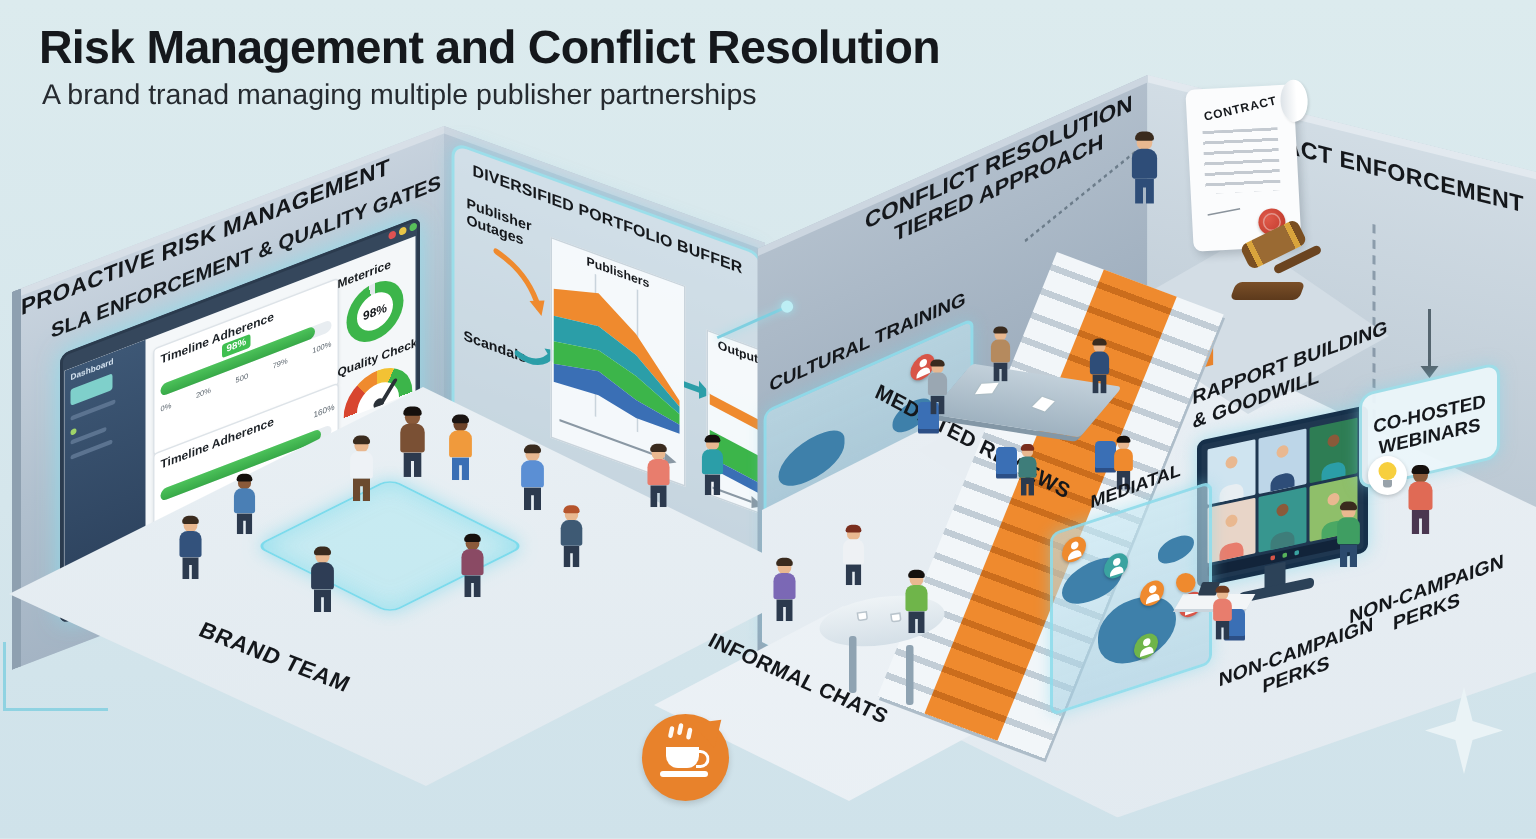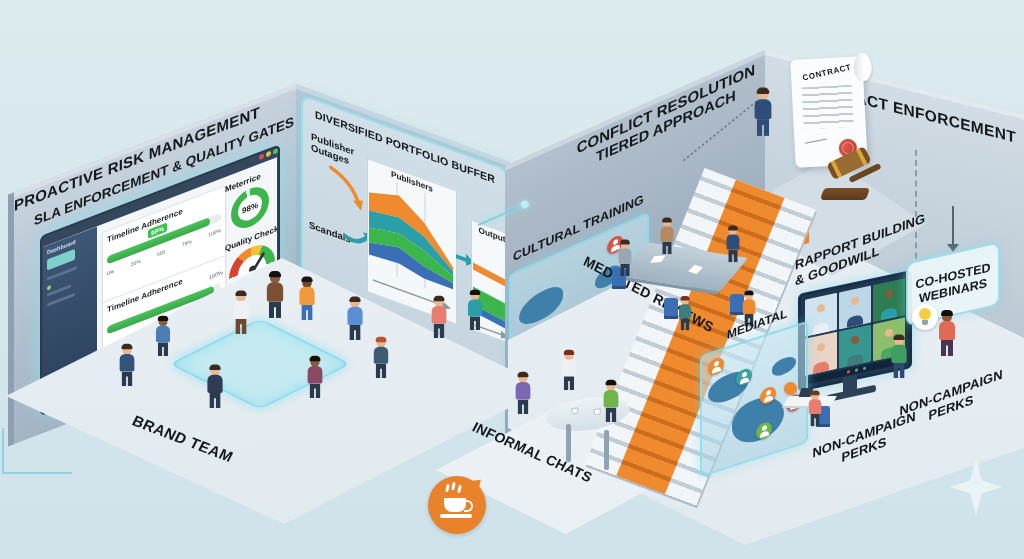--- a/index.html
+++ b/index.html
@@ -540,14 +540,16 @@
   <div class="abs coffee">
     <div class="steam" style="left:18px;top:8px"></div>
     <div class="steam" style="left:24px;top:6px"></div>
     <div class="steam" style="left:30px;top:9px"></div>
     <div class="cupW abs"></div>
     <div class="saucer abs"></div>
   </div>
 
   <div class="abs sparkle"></div>
 
+  <div class="abs title nowrap">Risk Management and Conflict Resolution</div>
+  <div class="abs subtitle nowrap">A brand tranad managing multiple publisher partnerships</div>
 
 </div>
 
 </body></html>

